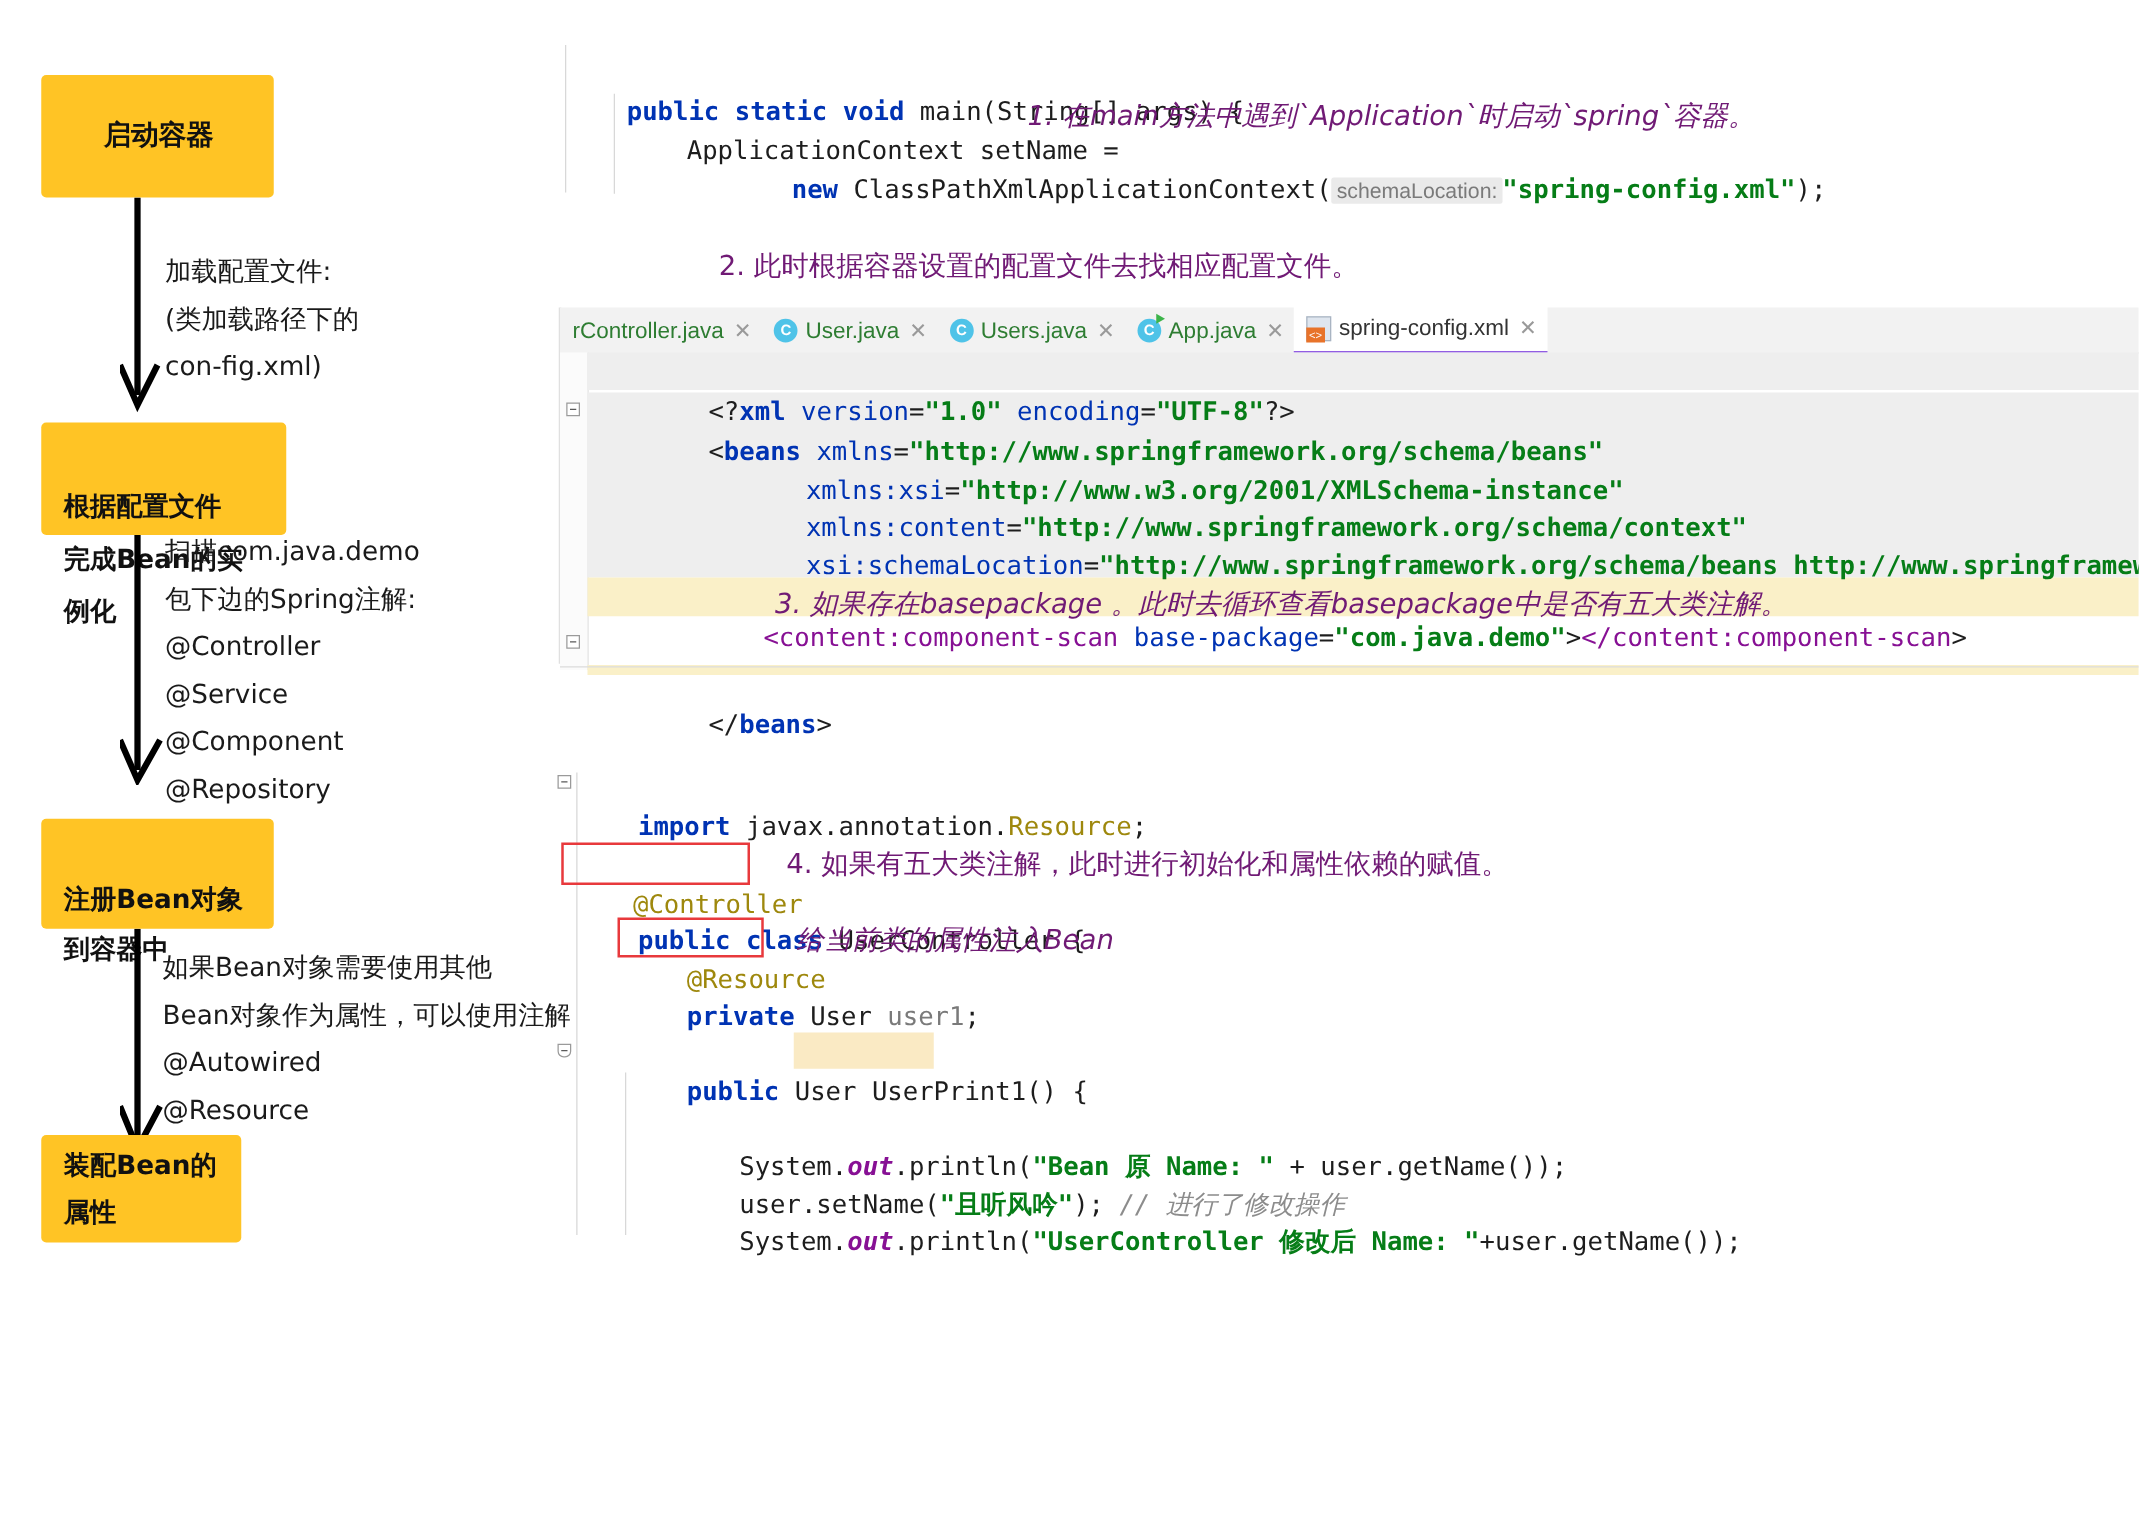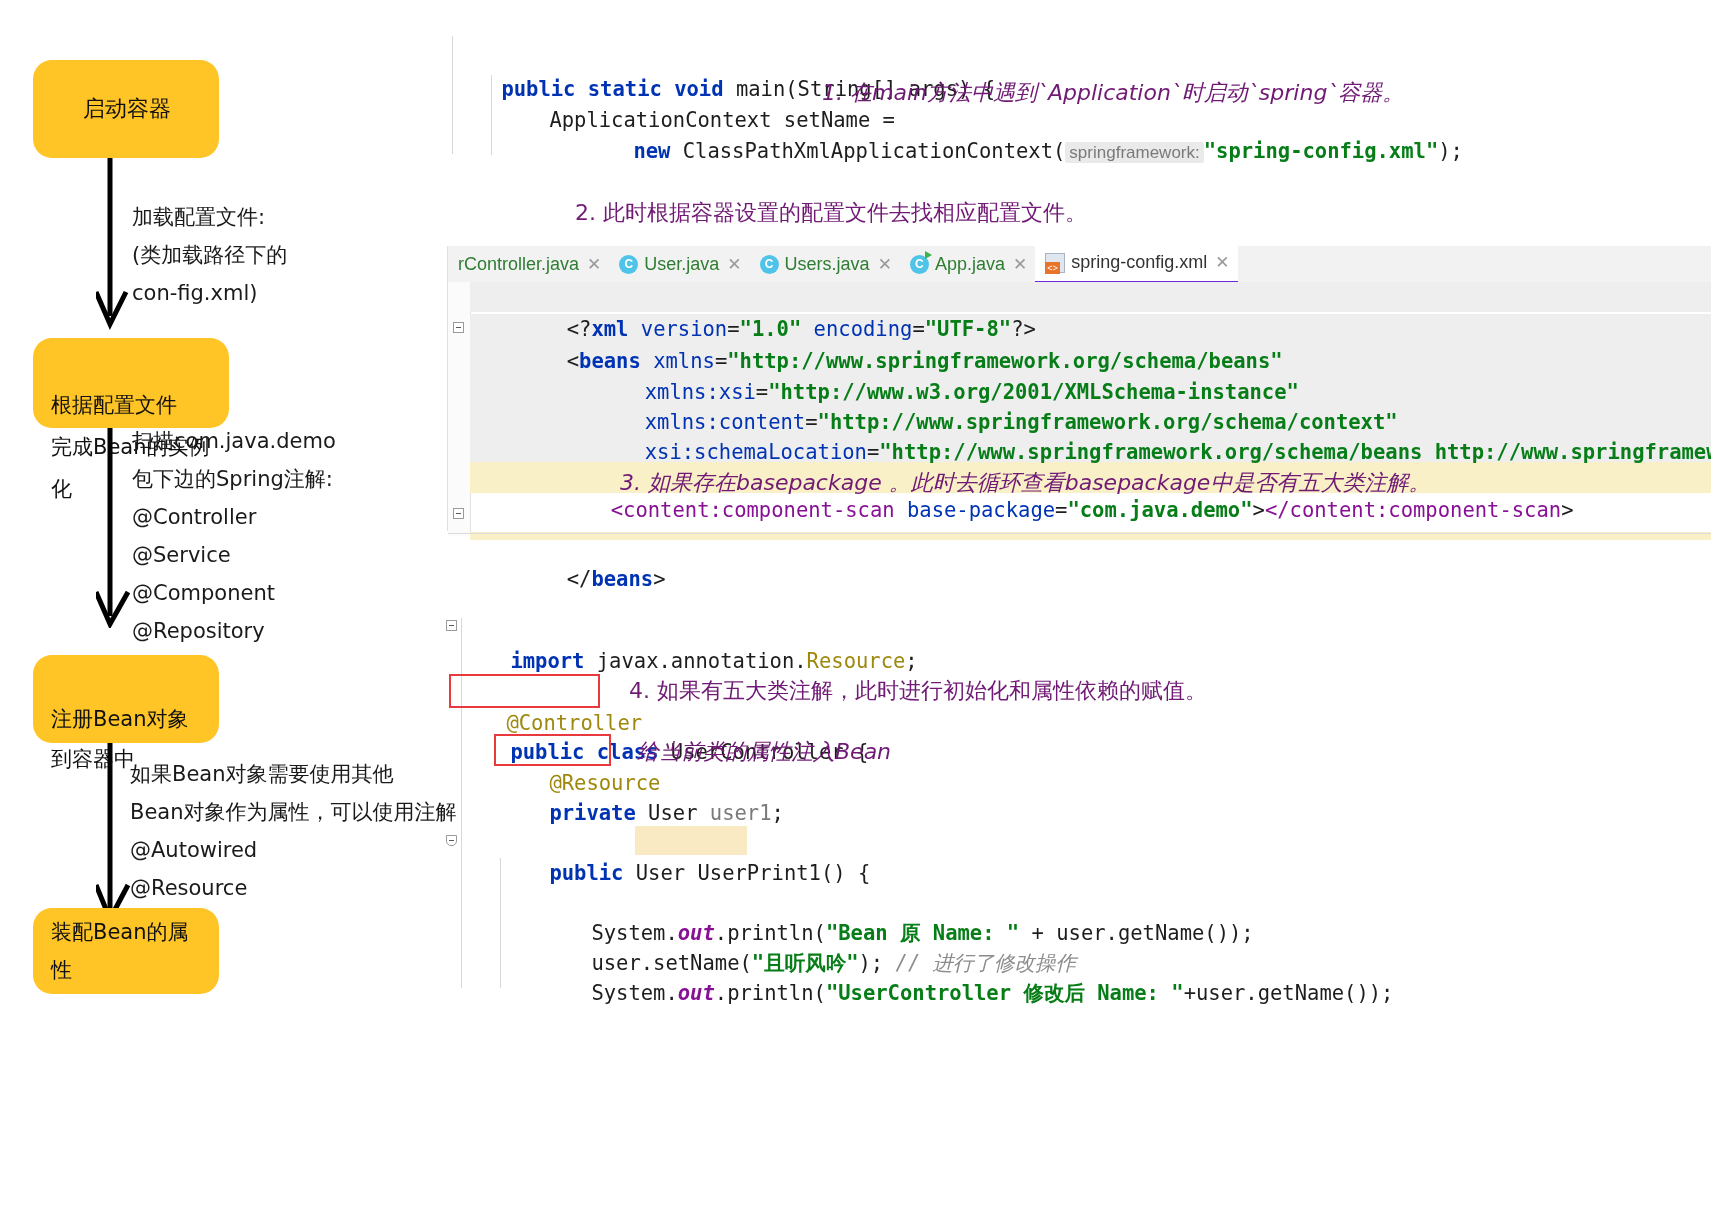--- a/index.html
+++ b/index.html
@@ -10,28 +10,29 @@
     position:relative;
     overflow:hidden;
   }
   .root{position:absolute;left:0;top:0;width:1711px;height:1221px;}
 
   
   .flow{position:absolute;left:0;top:0;width:500px;height:1050px;}
   .node{
     position:absolute;
     background:#FFC425;
-    border-radius:19px;
+    border-radius:4px;
     color:#111;
     font-family:"DejaVu Sans",sans-serif;
     font-size:21px;
     line-height:38px;
     padding:12px 16px 12px 18px;
     box-sizing:border-box;
     white-space:pre-line;
+    font-weight:bold;
   }
   .flowlabel{
     position:absolute;
     color:#1a1a1a;
     font-family:"DejaVu Sans",sans-serif;
     font-size:21px;
     line-height:38px;
     white-space:pre-line;
   }
   .arrow{position:absolute;}
@@ -174,39 +175,39 @@
     <svg class="arrow" style="left:96px;top:743px;width:44px;height:180px;">
       <line x1="14" y1="0" x2="14" y2="168" stroke="#000" stroke-width="5"></line>
       <polyline points="0,142 14,176 32,142" fill="none" stroke="#000" stroke-width="5"></polyline>
     </svg>
 
     <div class="flowlabel" style="left:130px;top:755px;width:360px;">如果Bean对象需要使用其他
 Bean对象作为属性，可以使用注解
 @Autowired
 @Resource</div>
 
-    <div class="node" style="left:33px;top:908px;width:186px;height:86px;display:flex;align-items:center;justify-content:center;font-size:21px;">
+    <div class="node" style="left:33px;top:908px;width:160px;height:86px;display:flex;align-items:center;justify-content:center;font-size:21px;">
       <span>装配Bean的属性</span>
     </div>
   </div>
 
   <div class="gutterline" style="left:452px;top:36px;height:118px;"></div>
   <div class="gutterline" style="left:491px;top:75px;height:80px;"></div>
 
   <div class="code" style="left:452px;top:44px;">
     <span class="kw">public static void</span><span class="plain"> main(String[] args) {</span>
   </div>
 
   <div class="code" style="left:500px;top:75px;">
     <span class="plain">ApplicationContext setName = </span>
   </div>
   <div class="note" style="left:822px;top:78px;font-style:italic;">1. 在main方法中遇到`Application`时启动`spring`容器。</div>
 
   <div class="code" style="left:584px;top:106px;">
-    <span class="kw">new</span><span class="plain"> ClassPathXmlApplicationContext(</span><span class="param">springframework:</span><span class="str">"spring-config.xml"</span><span class="plain">);</span>
+    <span class="kw">new</span><span class="plain"> ClassPathXmlApplicationContext(</span><span class="param">schemaLocation:</span><span class="str">"spring-config.xml"</span><span class="plain">);</span>
   </div>
 
   <div class="note" style="left:575px;top:198px;">2. 此时根据容器设置的配置文件去找相应配置文件。</div>
 
   <div class="scrollstrip"></div>
   <div class="idepanel">
 
     <div class="tabbar">
       <div class="tab">
         <span>rController.java</span>

